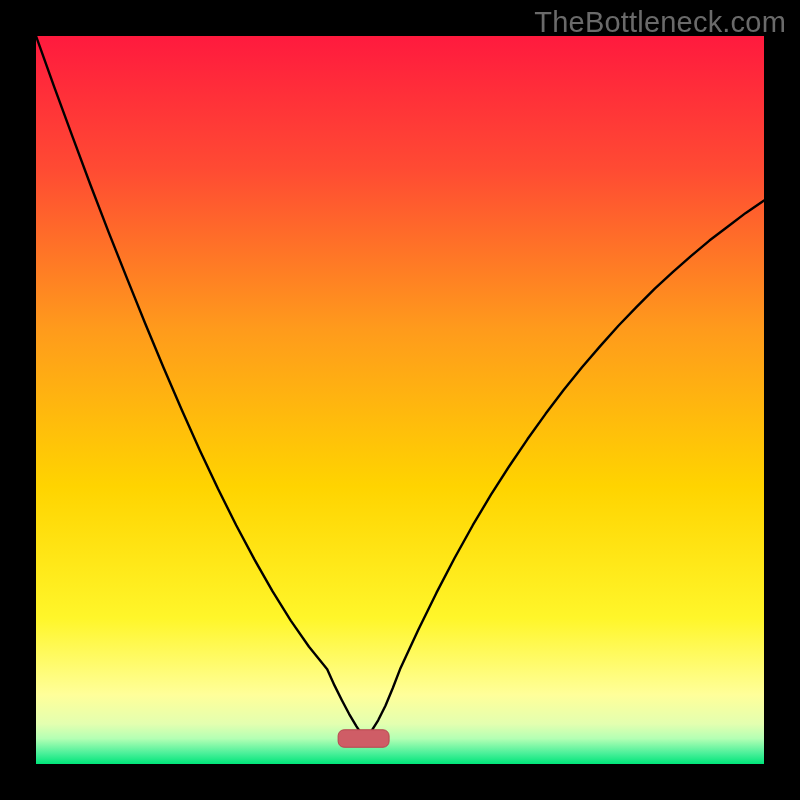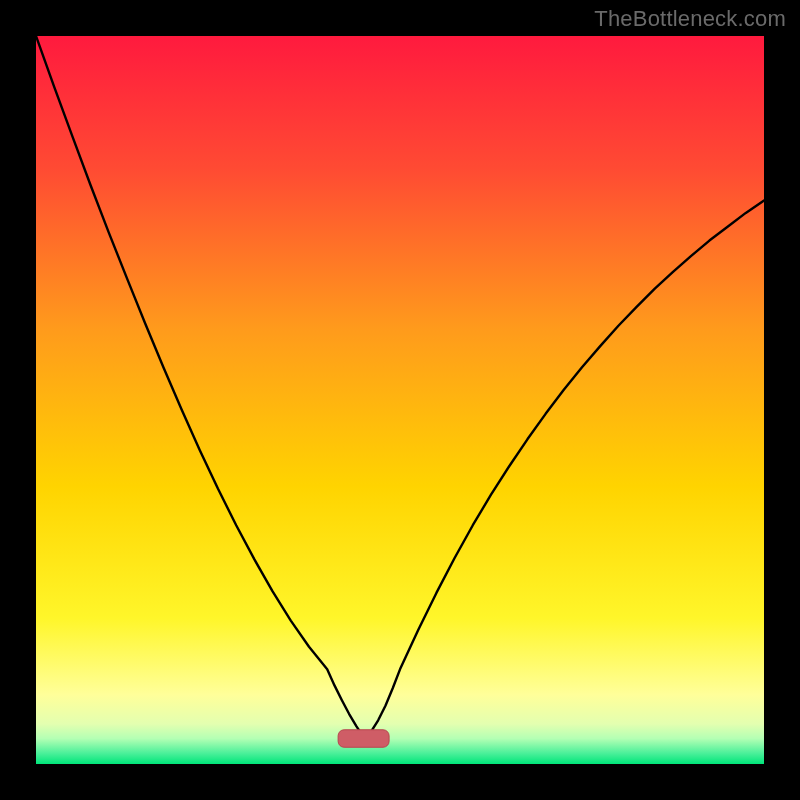--- a/index.html
+++ b/index.html
@@ -22,21 +22,21 @@
     top: 36px;
     width: 728px;
     height: 728px;
     overflow: hidden;
   }
   .watermark {
     position: absolute;
     top: 6px;
     right: 14px;
     color: #6a6a6a;
-    font-size: 22px;
+    font-size: 29px;
     font-weight: 500;
     letter-spacing: 0.2px;
     user-select: none;
     font-family: Arial, Helvetica, sans-serif;
   }
   svg { display: block; }
 </style>
 </head>
 <body>
 

